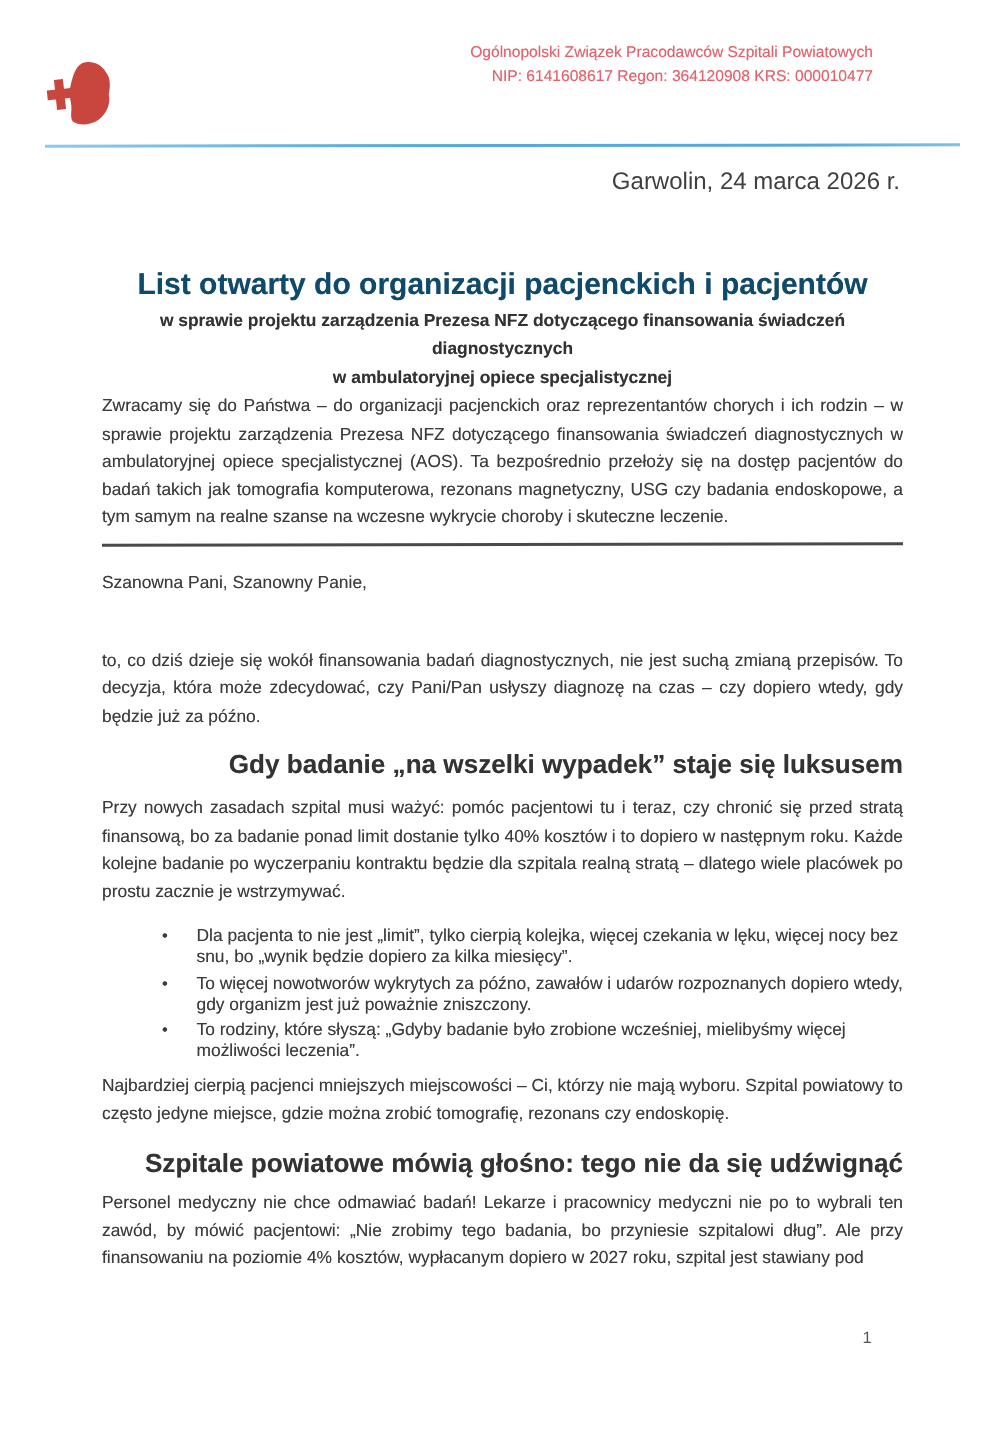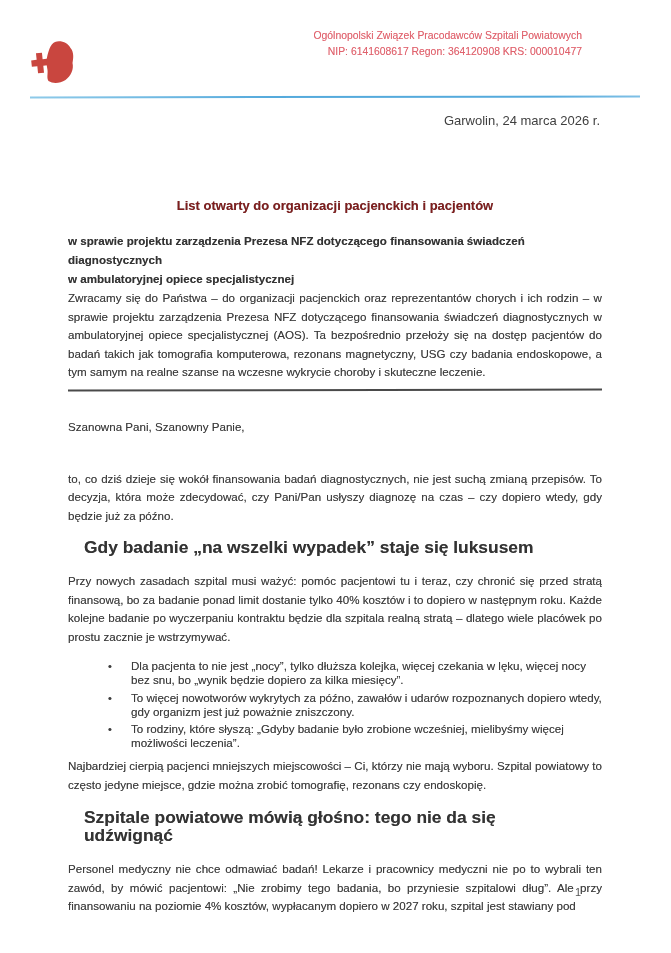--- a/index.html
+++ b/index.html
@@ -41,69 +41,70 @@
     position: absolute;
     left: 30px; top: 96px;
     width: 610px; height: 2px;
     background: linear-gradient(to right, #8ecae9, #55aadc 40%, #55aadc 85%, #7fc0e6);
     transform: rotate(-0.08deg);
   }
   
   .dateline {
     position: absolute;
     top: 113px; right: 71px;
-    font-size: 13px;
+    font-size: 16px;
     color: #3f3f3f;
   }
   
   .content {
     position: absolute;
     left: 68px; top: 181px;
     width: 534px;
     font-size: 11.6px;
     text-shadow: 0 0 0.4px rgba(60,60,60,0.55);
   }
   .doc-title {
     text-align: center;
     font-weight: bold;
-    font-size: 13px;
+    font-size: 20px;
     line-height: 18px;
-    color: #7f1d1d;
-    margin: 16px;
+    color: #0c4a6e;
+    margin: 0;
   }
   .doc-subtitle {
-    text-align: left;
+    text-align: center;
     font-weight: bold;
     font-size: 11.6px;
     line-height: 19px;
     color: #333333;
     margin-top: 5px;
   }
   .para {
     text-align: justify;
     line-height: 18.5px;
     margin: 0;
   }
   .para.mt-intro   { margin-top: 1px; }
   .para.mt-std     { margin-top: 34px; }
   .separator {
     margin-top: 7px;
     height: 2px;
     background: #4a4a4a;
     transform: rotate(-0.12deg);
   }
   .salutation {
-    margin-top: 27px;
+    margin-top: 16px;
     line-height: 18px;
   }
   .subheading {
     font-weight: bold;
     color: #333333;
     line-height: 18px;
-    margin: 16px;
+    margin: 0;
+    text-align: right;
   }
   .subheading.mt-a { margin-top: 13px; }
   .subheading.mt-b { margin-top: 9px; }
   .subheading.mt-c { margin-top: 14px; }
   .para.mt-after-head { margin-top: 12px; }
   .para.mt-after-bullets { margin-top: 7px; }
   .para.mt-after-head2 { margin-top: 9px; }
   .bullet-list {
     margin: 13px 0 0 38px;
     padding: 0;
@@ -173,21 +174,21 @@
     <p class="para mt-std">to, co dziś dzieje się wokół finansowania badań diagnostycznych, nie jest suchą zmianą przepisów. To decyzja, która może zdecydować, czy Pani/Pan usłyszy diagnozę na czas – czy dopiero wtedy, gdy będzie już za późno.</p>
 
     <h2 class="subheading mt-a">Gdy badanie „na wszelki wypadek” staje się luksusem</h2>
 
     <p class="para mt-after-head">Przy nowych zasadach szpital musi ważyć: pomóc pacjentowi tu i teraz, czy chronić się przed stratą finansową, bo za badanie ponad limit dostanie tylko 40% kosztów i to dopiero w następnym roku. Każde kolejne badanie po wyczerpaniu kontraktu będzie dla szpitala realną stratą – dlatego wiele placówek po prostu zacznie je wstrzymywać.</p>
 
 
     <ul class="bullet-list">
       <li class="bullet-item">
         <span class="bullet-marker">•</span>
-        <span>Dla pacjenta to nie jest „nocy”, tylko dłuższa kolejka, więcej czekania w lęku, więcej nocy bez snu, bo „wynik będzie dopiero za kilka miesięcy”.</span>
+        <span>Dla pacjenta to nie jest „limit”, tylko cierpią kolejka, więcej czekania w lęku, więcej nocy bez snu, bo „wynik będzie dopiero za kilka miesięcy”.</span>
       </li>
       <li class="bullet-item">
         <span class="bullet-marker">•</span>
         <span>To więcej nowotworów wykrytych za późno, zawałów i udarów rozpoznanych dopiero wtedy, gdy organizm jest już poważnie zniszczony.</span>
       </li>
       <li class="bullet-item">
         <span class="bullet-marker">•</span>
         <span>To rodziny, które słyszą: „Gdyby badanie było zrobione wcześniej, mielibyśmy więcej możliwości leczenia”.</span>
       </li>
     </ul>

